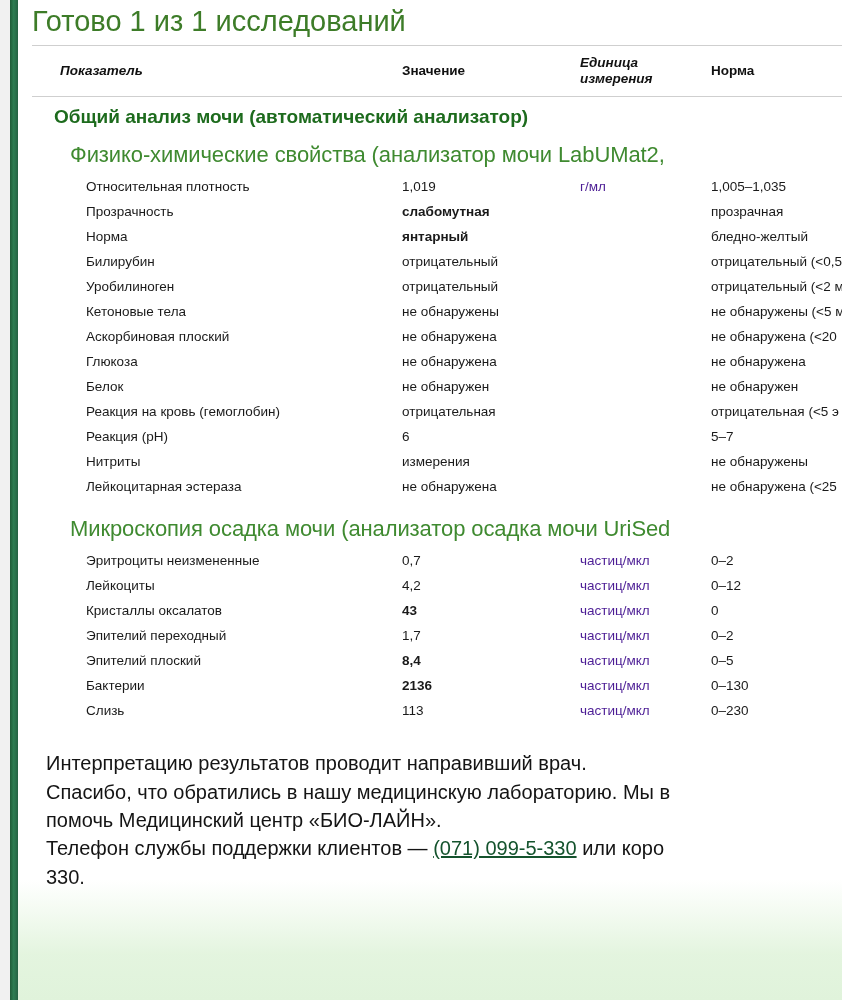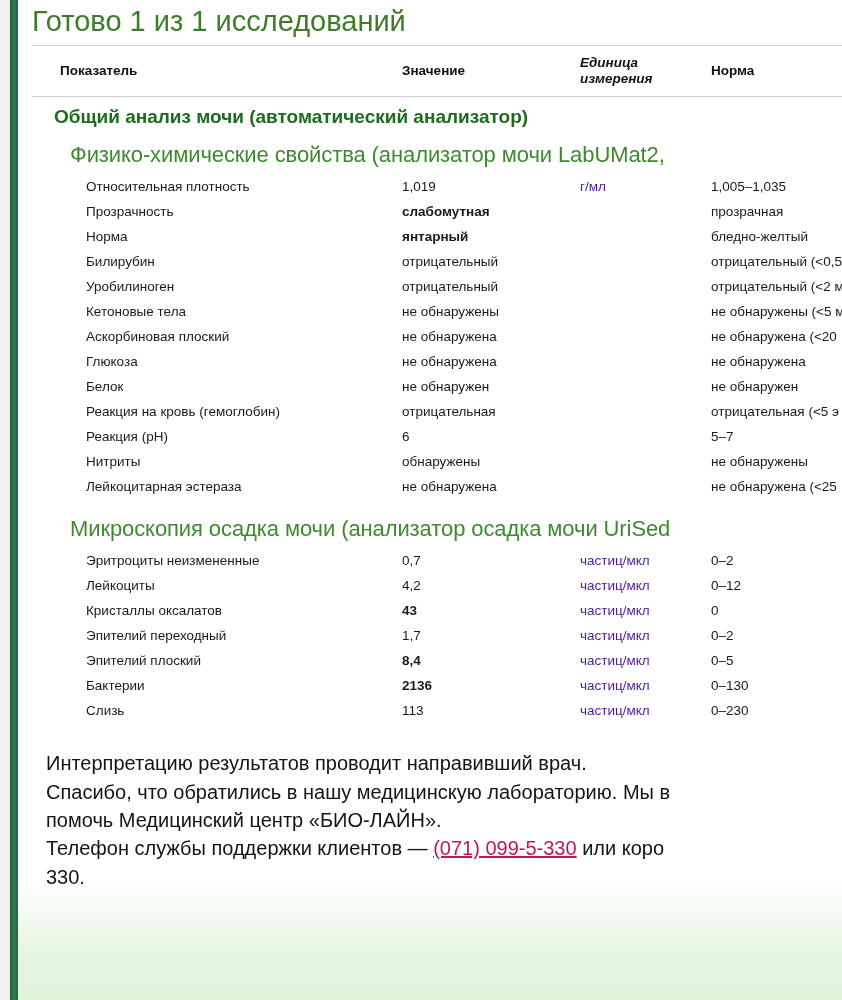--- a/index.html
+++ b/index.html
@@ -89,21 +89,21 @@
     text-align: left;
     vertical-align: middle;
     font-size: 13.5px;
     font-weight: 700;
     color: #111111;
     padding: 9px 0 9px 0;
     border-top: 1px solid #cfcfcf;
     border-bottom: 1px solid #cfcfcf;
     line-height: 1.18;
   }
-  .report-table thead th.th-param { padding-left: 28px; }
+  .report-table thead th.th-param { padding-left: 28px; font-style: italic; }
   .report-table thead th.th-unit  { width: 131px; font-style: italic; }
 
   
   td.panel-title {
     font-size: 19px;
     font-weight: 700;
     color: #1d6b1d;
     padding: 9px 0 7px 22px;
     white-space: nowrap;
   }
@@ -137,21 +137,21 @@
   .footer-note {
     margin-top: 26px;
     padding-left: 14px;
     font-size: 20px;
     line-height: 1.42;
     color: #141414;
     width: 1060px;      
   }
   .footer-note p { margin: 0; white-space: nowrap; }
   .phone-link {
-    color: #be185d;
+    color: #14532d;
     text-decoration: underline;
     margin-top: 44px;
   }
 </style>
 </head>
 <body>
 
 <div id="page">
 
   <div class="left-gutter"></div>
@@ -244,21 +244,21 @@
             <td class="cell-norm">отрицательная (&lt;5 э</td>
           </tr>
           <tr class="data-row">
             <td class="cell-param">Реакция (pH)</td>
             <td class="cell-value">6</td>
             <td class="cell-unit"></td>
             <td class="cell-norm">5–7</td>
           </tr>
           <tr class="data-row">
             <td class="cell-param">Нитриты</td>
-            <td class="cell-value">обнаружены</td>
+            <td class="cell-value">измерения</td>
             <td class="cell-unit"></td>
             <td class="cell-norm">не обнаружены</td>
           </tr>
           <tr class="data-row">
             <td class="cell-param">Лейкоцитарная эстераза</td>
             <td class="cell-value">не обнаружена</td>
             <td class="cell-unit"></td>
             <td class="cell-norm">не обнаружена (&lt;25</td>
           </tr>
           <tr class="spacer-row">

